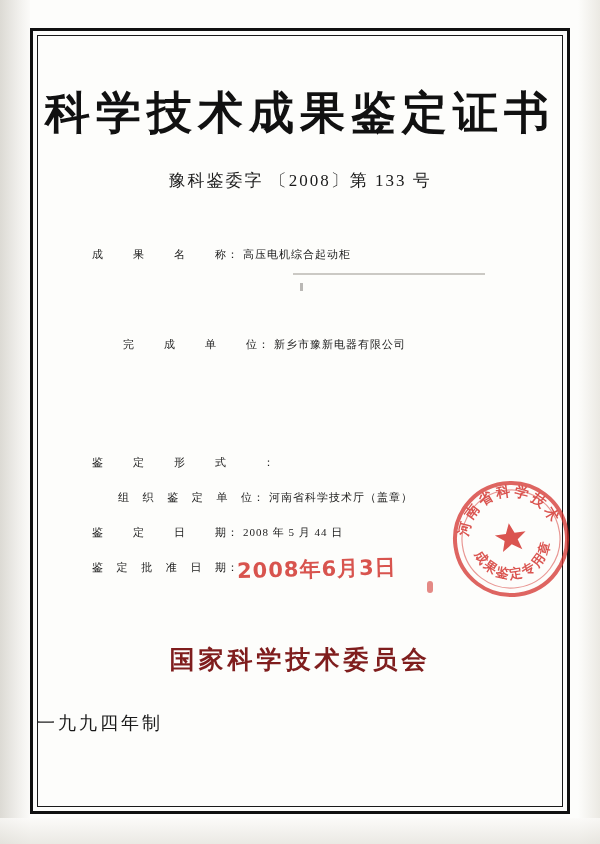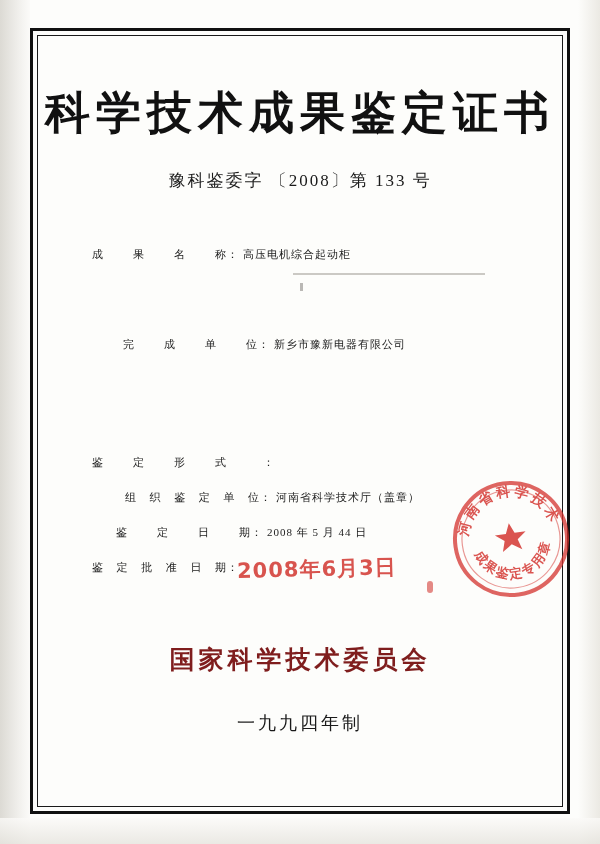--- a/index.html
+++ b/index.html
@@ -109,22 +109,22 @@
   }
 
   .field-value {
     letter-spacing: 1px;
     padding-left: 4px;
   }
 
   .row-name      { position: absolute; top: 212px; left: 0; width: 100%; }
   .row-unit      { position: absolute; top: 302px; left: 0; width: 100%; margin-left: 31px; }
   .row-form      { position: absolute; top: 420px; left: 0; width: 100%; gap: 36px; }
-  .row-org       { position: absolute; top: 455px; left: 8px; width: 100%; padding-left: 25px; }
-  .row-date      { position: absolute; top: 490px; left: 0; width: 100%; padding-left: 24px; }
+  .row-org       { position: absolute; top: 455px; left: 1px; width: 100%; padding-left: 25px; }
+  .row-date      { position: absolute; top: 490px; left: 0; width: 100%; }
   .row-approve   { position: absolute; top: 525px; left: 0; width: 100%; }
 
   .value-center-shift { padding-left: 40px; }
 
   
   .name-underline {
     position: absolute;
     top: 238px;
     left: 256px;
     width: 192px;
@@ -153,21 +153,20 @@
     letter-spacing: 4px;
     color: #7f1d1d;
     white-space: nowrap;
   }
 
   .year-made {
     position: absolute;
     top: 676px;
     left: 0;
     width: 100%;
-    text-align: center;
     font-size: 18px;
     letter-spacing: 3px;
     color: #1a1a1a;
     white-space: nowrap;
   }
 
   
   .stamp {
     position: absolute;
     left: 413px;

